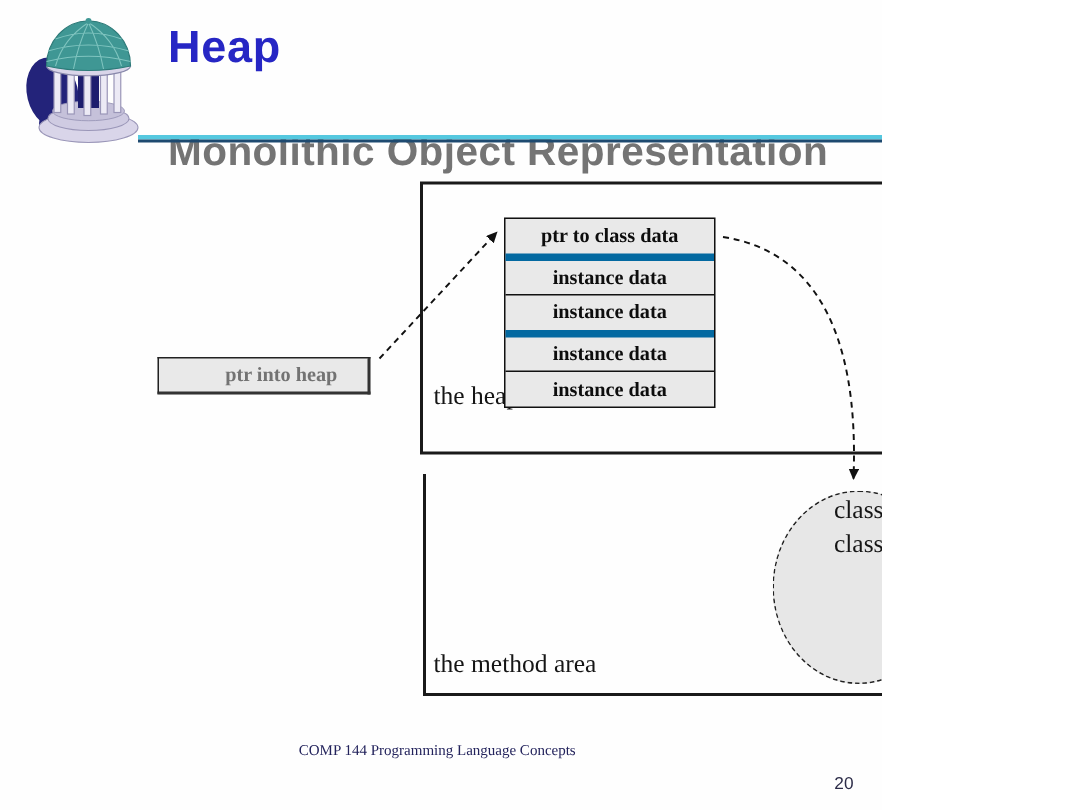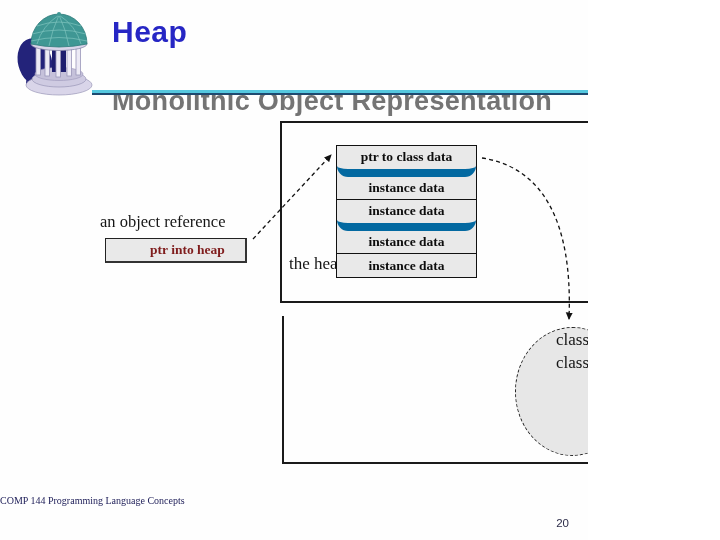--- a/index.html
+++ b/index.html
@@ -32,42 +32,42 @@
   
   #stack{
     position:absolute;left:336px;top:145px;width:141px;
     border:1.6px solid #111;background:#e9e9e9;box-sizing:border-box;
   }
   .stack-row{
     height:22.6px;display:flex;align-items:center;justify-content:center;
     font-weight:bold;font-size:13.5px;color:#0d0d0d;
     border-bottom:1.2px solid #111;
   }
-  .stack-row.thick{border-bottom:8px solid #0369a1;border-radius:11px;}
+  .stack-row.thick{border-bottom:5px solid #0369a1;}
   .stack-row:last-child{border-bottom:none;}
   
   #obj-ref-label{position:absolute;left:100px;top:212px;font-size:16.5px;color:#151515;}
   #ptr-box{
     position:absolute;left:105px;top:238px;width:142px;height:25px;box-sizing:border-box;
     background:#e9e9e9;border:1.4px solid #222;border-right:2.4px solid #333;border-bottom:2.4px solid #333;
     display:flex;align-items:center;justify-content:center;
-    font-weight:bold;font-size:13.5px;color:#7f1d1d;padding-left:24px;
+    font-weight:bold;font-size:13.5px;color:#737373;padding-left:24px;
   }
   
   #class-ellipse{
     position:absolute;left:515px;top:327px;width:115px;height:129px;box-sizing:border-box;
     background:#e7e7e7;border:1.5px dashed #222;border-radius:50%;
     display:flex;flex-direction:column;align-items:center;justify-content:flex-start;
     font-size:17px;line-height:23px;color:#151515;
   }
   
   #arrows{position:absolute;left:0;top:0;width:720px;height:540px;pointer-events:none;}
   
   #footer{
-    position:absolute;left:0;right:5px;top:495px;
+    position:absolute;left:0;right:5px;top:495px;text-align:center;
     font-size:10px;line-height:11px;color:#23235c;
   }
   #page-number{
     position:absolute;right:19px;top:517px;
     font-family:Liberation Sans, sans-serif;font-size:11.5px;color:#2c2c48;
   }
 </style>
 </head>
 <body>
 
@@ -104,24 +104,24 @@
   <div id="heap-label" class="area-label">the heap</div>
 
   <div id="stack">
     <div class="stack-row thick">ptr to class data</div>
     <div class="stack-row">instance data</div>
     <div class="stack-row thick">instance data</div>
     <div class="stack-row">instance data</div>
     <div class="stack-row">instance data</div>
   </div>
 
-  <div id="obj-ref-label">an object reference</div>
   <div id="ptr-box">ptr into heap</div>
 
   <div id="method-rect" class="outrect"></div>
+  <div id="method-label" class="area-label">the method area</div>
 
   <div id="class-ellipse">
     <span>class</span>
     <span>class</span>
   </div>
 
   <svg id="arrows" viewBox="0 0 720 540">
     <defs>
       <marker id="ah" markerWidth="9" markerHeight="8" refX="6.5" refY="3.5" orient="auto" markerUnits="userSpaceOnUse">
         <path d="M0,0 L7.5,3.5 L0,7 Z" fill="#111"></path>

